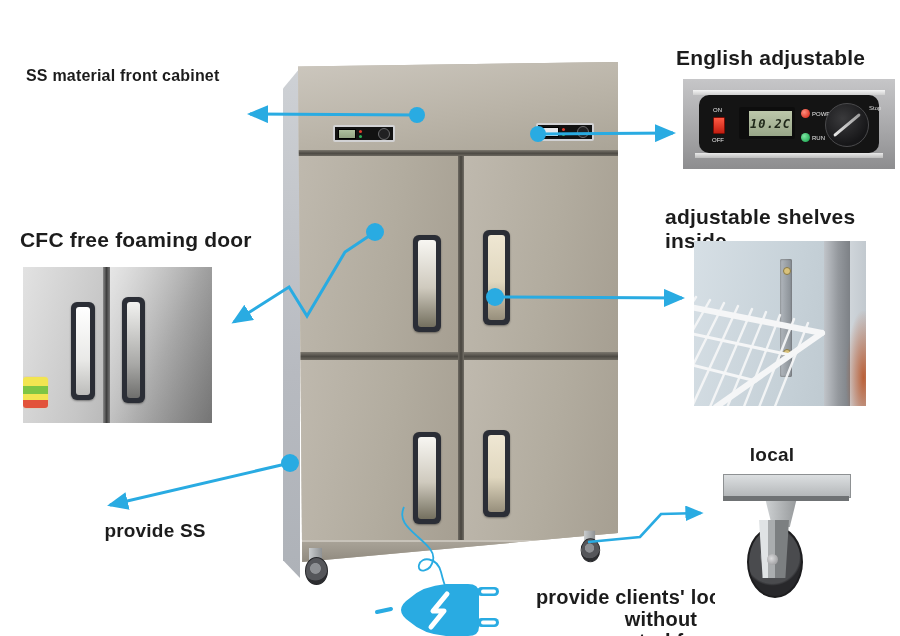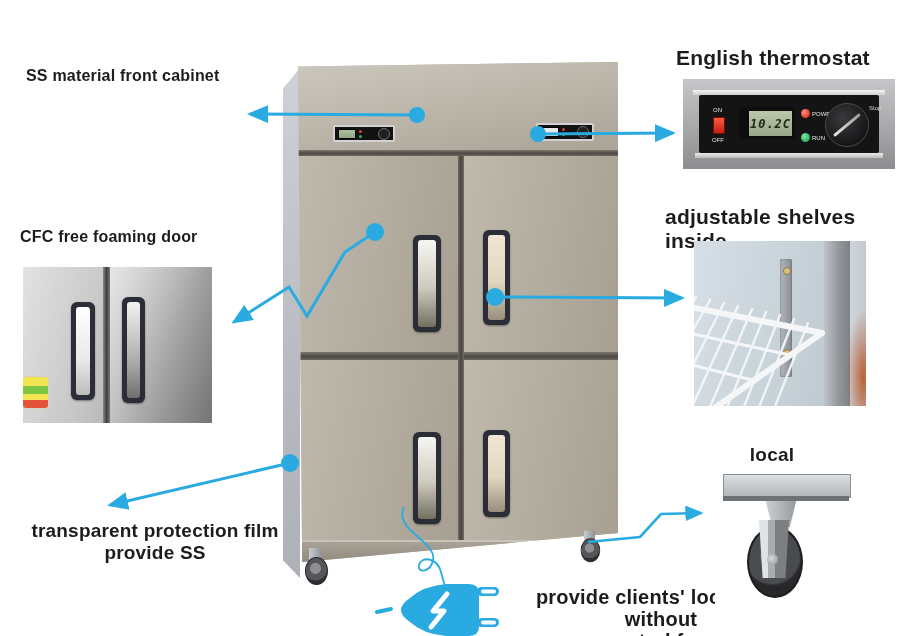--- a/index.html
+++ b/index.html
@@ -71,21 +71,21 @@
     background:radial-gradient(ellipse at 80% 70%,rgba(186,85,40,.9),rgba(186,85,40,0) 72%);}
   #photo-shelf .bracket{position:absolute;left:86px;top:18px;width:12px;height:118px;border-radius:2px;
     background:linear-gradient(90deg,#b2b8be,#878d93);box-shadow:inset 0 0 2px #555;}
   #photo-shelf .screw{position:absolute;width:6px;height:6px;border-radius:50%;background:#d9c27c;border:1px solid #8a7a45;}
 
   
   #photo-thermo{left:683px;top:79px;width:212px;height:90px;
     background:linear-gradient(180deg,#c6c6c8,#a2a2a4 65%,#8d8d8f);overflow:hidden;}
   #photo-thermo .trim-t{position:absolute;left:10px;top:11px;width:192px;height:5px;background:linear-gradient(#f4f4f4,#cfcfcf);}
   #photo-thermo .trim-b{position:absolute;left:12px;top:74px;width:188px;height:5px;background:linear-gradient(#e9e9e9,#bdbdbd);}
-  #thermo-panel{position:absolute;left:16px;top:16px;width:180px;height:58px;background:#141414;border-radius:2px;}
+  #thermo-panel{position:absolute;left:16px;top:16px;width:180px;height:58px;background:#141414;border-radius:10px;}
   .tiny{font-size:6px;color:#e8e8e8;line-height:6px;}
   #rocker{position:absolute;left:14px;top:22px;width:10px;height:15px;background:linear-gradient(#ff5a43,#c31f12);border:1px solid #7d0e06;border-radius:1px;}
   #lcd{position:absolute;left:40px;top:12px;width:56px;height:32px;background:#0d0d0d;border-radius:2px;padding:4px 3px 3px 10px;box-sizing:border-box;}
   #lcd .screen{width:100%;height:100%;background:linear-gradient(#bdc8ab,#97a587);display:flex;align-items:center;justify-content:center;
     font-family:"DejaVu Sans Mono",monospace;font-weight:bold;font-size:12px;color:#20281a;font-style:italic;letter-spacing:1px;}
   .led{position:absolute;width:9px;height:9px;border-radius:50%;}
   .led-red{background:radial-gradient(circle at 35% 35%,#ff8d7d,#d11b0b);}
   .led-green{background:radial-gradient(circle at 35% 35%,#7de6a2,#0d9c44);}
   #knob{position:absolute;left:126px;top:8px;width:42px;height:42px;border-radius:50%;
     background:radial-gradient(circle at 40% 35%,#3a3a3c,#161618 70%);border:1px solid #4a4a4c;}
@@ -108,26 +108,25 @@
   #photo-wheel .hub{position:absolute;left:52px;top:86px;width:11px;height:11px;border-radius:50%;
     background:radial-gradient(circle at 40% 40%,#dcdcde,#8d8d8f);}
   #overlay{position:absolute;left:0;top:0;z-index:6;pointer-events:none;}
 </style>
 </head>
 <body>
 
 <div id="stage">
 
   <div class="abs label" style="left:26px;top:67px;">SS material front cabinet</div>
-  <div class="abs label" style="left:676px;top:46px;font-size:21px;">English thermostat</div>
-  <div class="abs label" style="left:20px;top:228px;font-size:16px;">CFC free foaming door</div>
+  <div class="abs label" style="left:676px;top:46px;font-size:21px;">English adjustable</div>
+  <div class="abs label" style="left:20px;top:228px;font-size:21px;">CFC free foaming door</div>
   <div class="abs label" style="left:665px;top:205px;font-size:21px;">adjustable shelves inside</div>
   <div class="abs label" style="left:722px;top:444px;width:100px;text-align:center;font-size:19px;">local</div>
   <div class="abs label label2" style="left:30px;top:520px;width:250px;font-size:19px;">
-    <div>transparent protection film</div>
     <div>provide SS</div>
   </div>
   <div class="abs label label2" style="left:500px;top:586px;width:322px;font-size:20px;">
     <div>provide clients' local plug without</div>
     <div>extral fee</div>
   </div>
 
   <div class="abs" id="fridge">
     <div class="abs" id="fridge-side"></div>
     <div class="abs" id="fridge-front">

